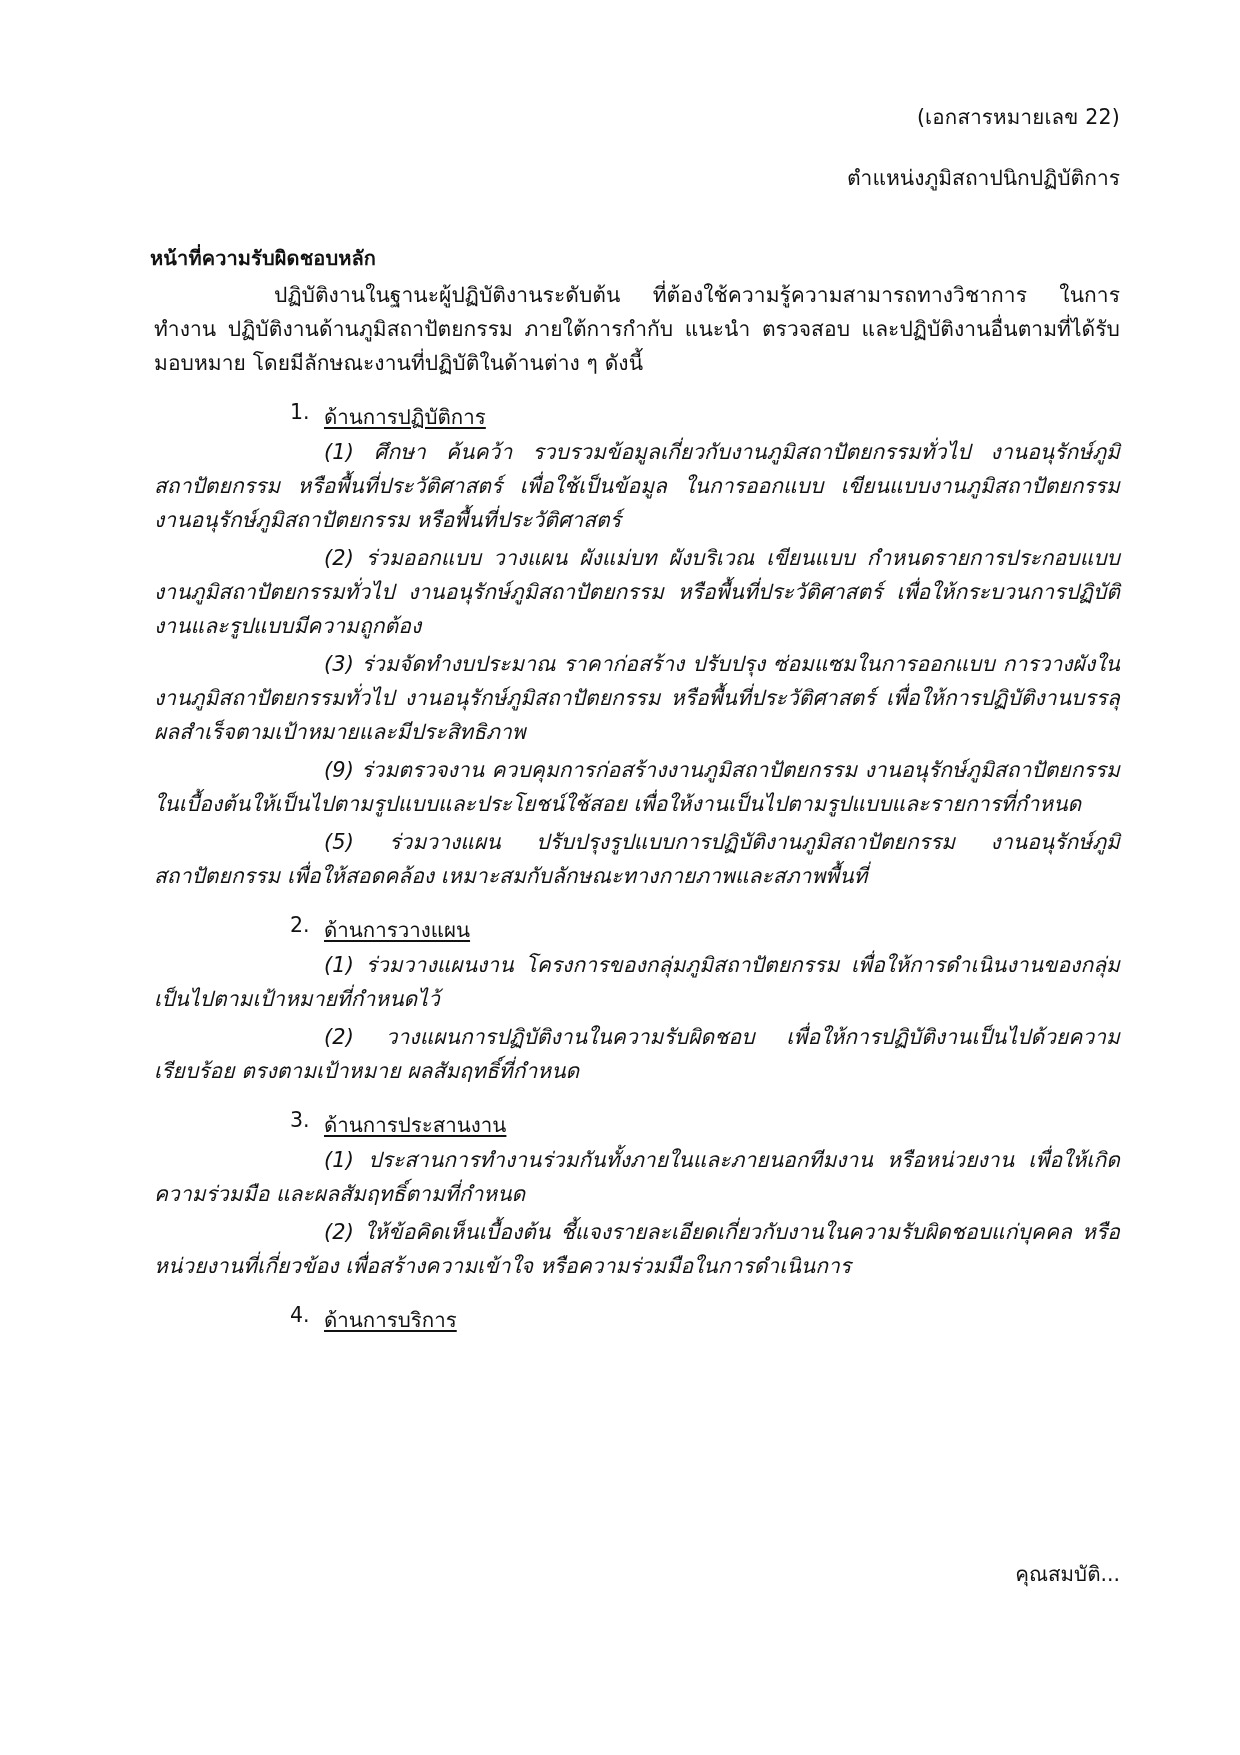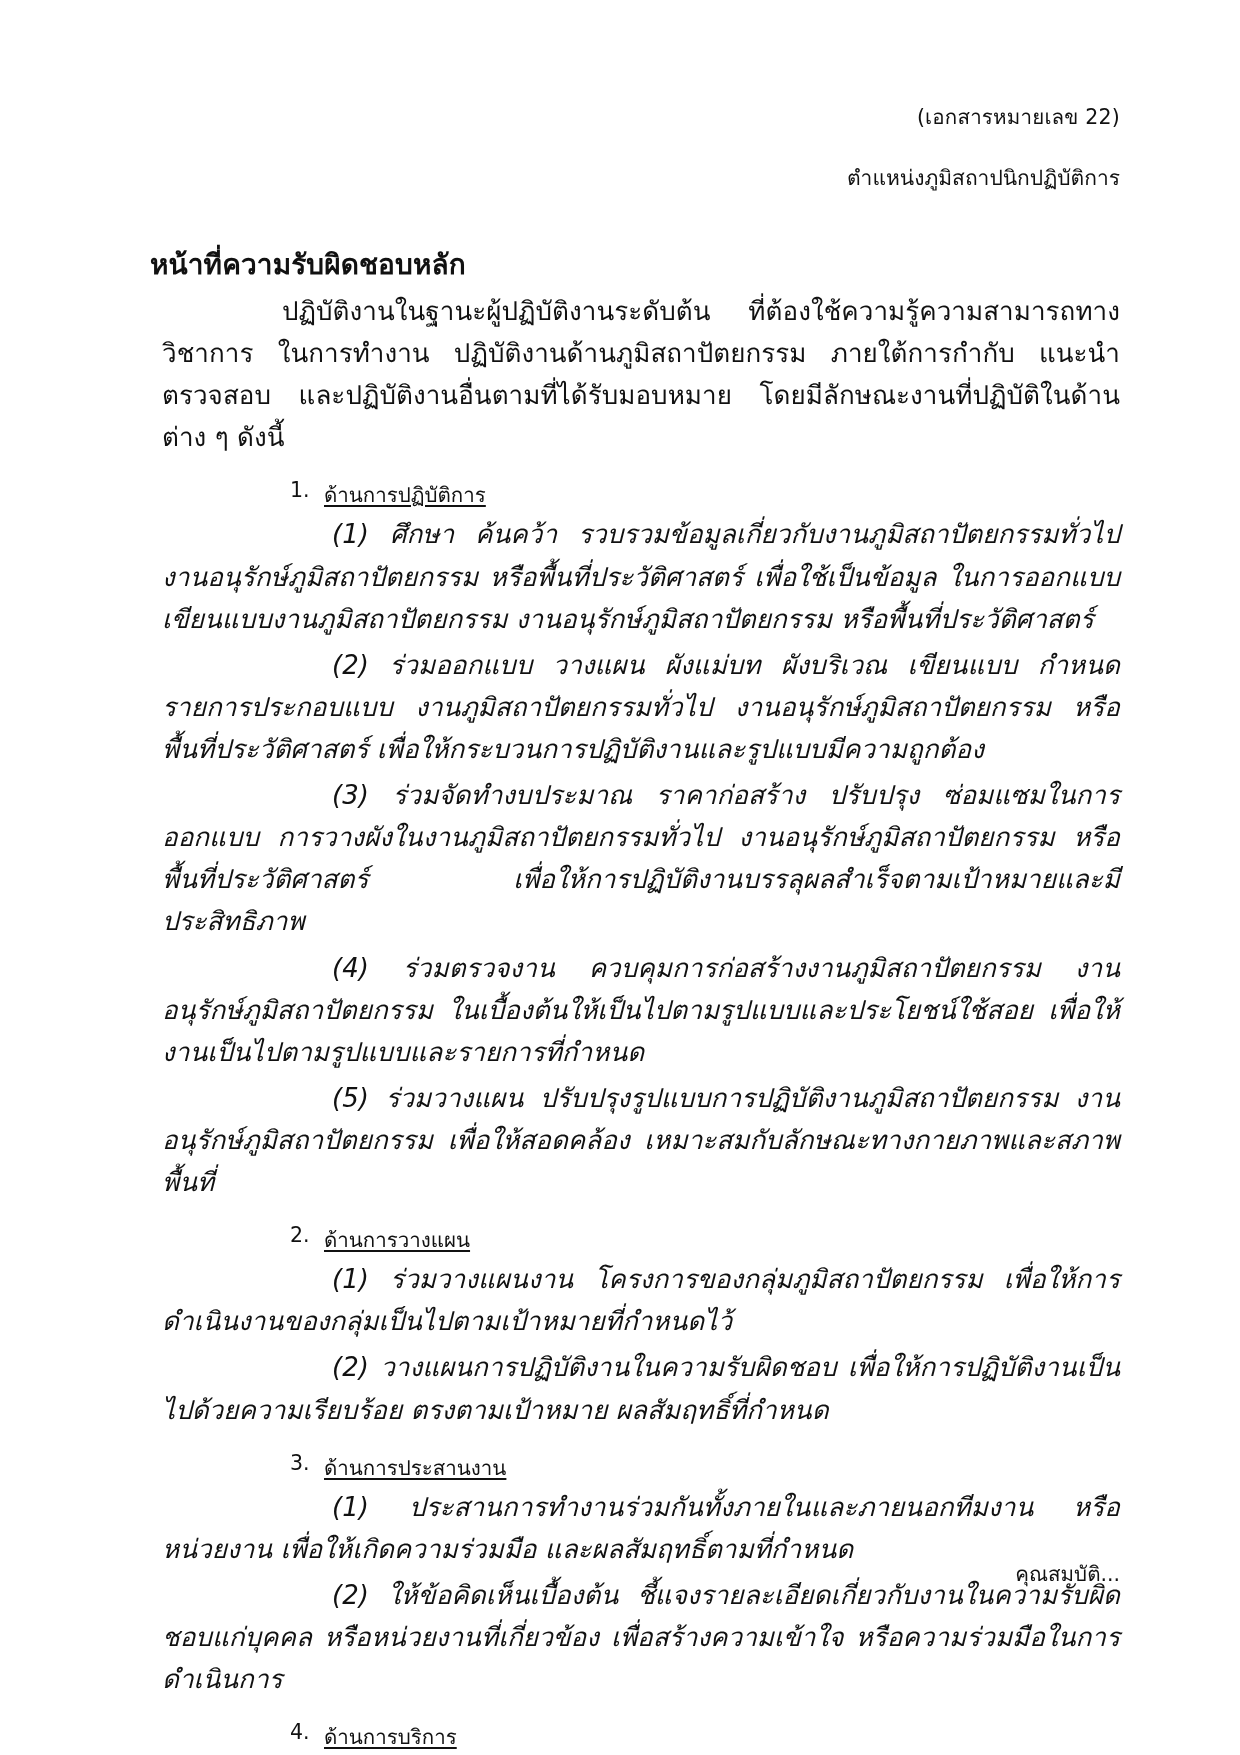--- a/index.html
+++ b/index.html
@@ -30,28 +30,28 @@
     letter-spacing: 0.2px;
   }
   .doc-title {
     text-align: right;
     font-size: 21px;
     margin: 0 0 48px 0;
     padding-left: 40px;
   }
   .section-heading {
     font-weight: bold;
-    font-size: 28px;
+    font-size: 20px;
     margin: 0 0 4px 0;
     letter-spacing: 0.1px;
   }
   p.body-text {
-    font-size: 26px;
+    font-size: 21px;
     line-height: 1.62;
-    margin: 0 0 4px 12px;
+    margin: 0 0 4px 4px;
     text-align: justify;
     text-justify: inter-word;
     letter-spacing: 0.05px;
   }
   p.indent-1 {
     text-indent: 120px;
   }
   p.indent-2 {
     text-indent: 170px;
   }
@@ -96,21 +96,21 @@
   <p class="body-text indent-1">ปฏิบัติงานในฐานะผู้ปฏิบัติงานระดับต้น ที่ต้องใช้ความรู้ความสามารถทางวิชาการ ในการทำงาน ปฏิบัติงานด้านภูมิสถาปัตยกรรม ภายใต้การกำกับ แนะนำ ตรวจสอบ และปฏิบัติงานอื่นตามที่ได้รับมอบหมาย โดยมีลักษณะงานที่ปฏิบัติในด้านต่าง ๆ ดังนี้</p>
 
   <div class="numbered-row">
     <span class="num">1.</span>
     <span class="underline-label">ด้านการปฏิบัติการ</span>
   </div>
   <div class="block">
     <p class="body-text indent-2">(1)  ศึกษา ค้นคว้า รวบรวมข้อมูลเกี่ยวกับงานภูมิสถาปัตยกรรมทั่วไป งานอนุรักษ์ภูมิสถาปัตยกรรม หรือพื้นที่ประวัติศาสตร์ เพื่อใช้เป็นข้อมูล ในการออกแบบ เขียนแบบงานภูมิสถาปัตยกรรม งานอนุรักษ์ภูมิสถาปัตยกรรม หรือพื้นที่ประวัติศาสตร์</p>
     <p class="body-text indent-2">(2)  ร่วมออกแบบ วางแผน ผังแม่บท ผังบริเวณ เขียนแบบ กำหนดรายการประกอบแบบ งานภูมิสถาปัตยกรรมทั่วไป งานอนุรักษ์ภูมิสถาปัตยกรรม หรือพื้นที่ประวัติศาสตร์ เพื่อให้กระบวนการปฏิบัติงานและรูปแบบมีความถูกต้อง</p>
     <p class="body-text indent-2">(3)  ร่วมจัดทำงบประมาณ ราคาก่อสร้าง ปรับปรุง ซ่อมแซมในการออกแบบ การวางผังในงานภูมิสถาปัตยกรรมทั่วไป งานอนุรักษ์ภูมิสถาปัตยกรรม หรือพื้นที่ประวัติศาสตร์ เพื่อให้การปฏิบัติงานบรรลุผลสำเร็จตามเป้าหมายและมีประสิทธิภาพ</p>
-    <p class="body-text indent-2">(4)  ร่วมตรวจงาน ควบคุมการก่อสร้างงานภูมิสถาปัตยกรรม งานอนุรักษ์ภูมิสถาปัตยกรรม ในเบื้องต้นให้เป็นไปตามรูปแบบและประโยชน์ใช้สอย เพื่อให้งานเป็นไปตามรูปแบบและรายการที่กำหนด</p>
+    <p class="body-text indent-2">(9)  ร่วมตรวจงาน ควบคุมการก่อสร้างงานภูมิสถาปัตยกรรม งานอนุรักษ์ภูมิสถาปัตยกรรม ในเบื้องต้นให้เป็นไปตามรูปแบบและประโยชน์ใช้สอย เพื่อให้งานเป็นไปตามรูปแบบและรายการที่กำหนด</p>
     <p class="body-text indent-2">(5)  ร่วมวางแผน ปรับปรุงรูปแบบการปฏิบัติงานภูมิสถาปัตยกรรม งานอนุรักษ์ภูมิสถาปัตยกรรม เพื่อให้สอดคล้อง เหมาะสมกับลักษณะทางกายภาพและสภาพพื้นที่</p>
   </div>
 
   <div class="numbered-row">
     <span class="num">2.</span>
     <span class="underline-label">ด้านการวางแผน</span>
   </div>
   <div class="block">
     <p class="body-text indent-2">(1)  ร่วมวางแผนงาน โครงการของกลุ่มภูมิสถาปัตยกรรม เพื่อให้การดำเนินงานของกลุ่มเป็นไปตามเป้าหมายที่กำหนดไว้</p>
     <p class="body-text indent-2">(2)  วางแผนการปฏิบัติงานในความรับผิดชอบ เพื่อให้การปฏิบัติงานเป็นไปด้วยความเรียบร้อย ตรงตามเป้าหมาย ผลสัมฤทธิ์ที่กำหนด</p>

